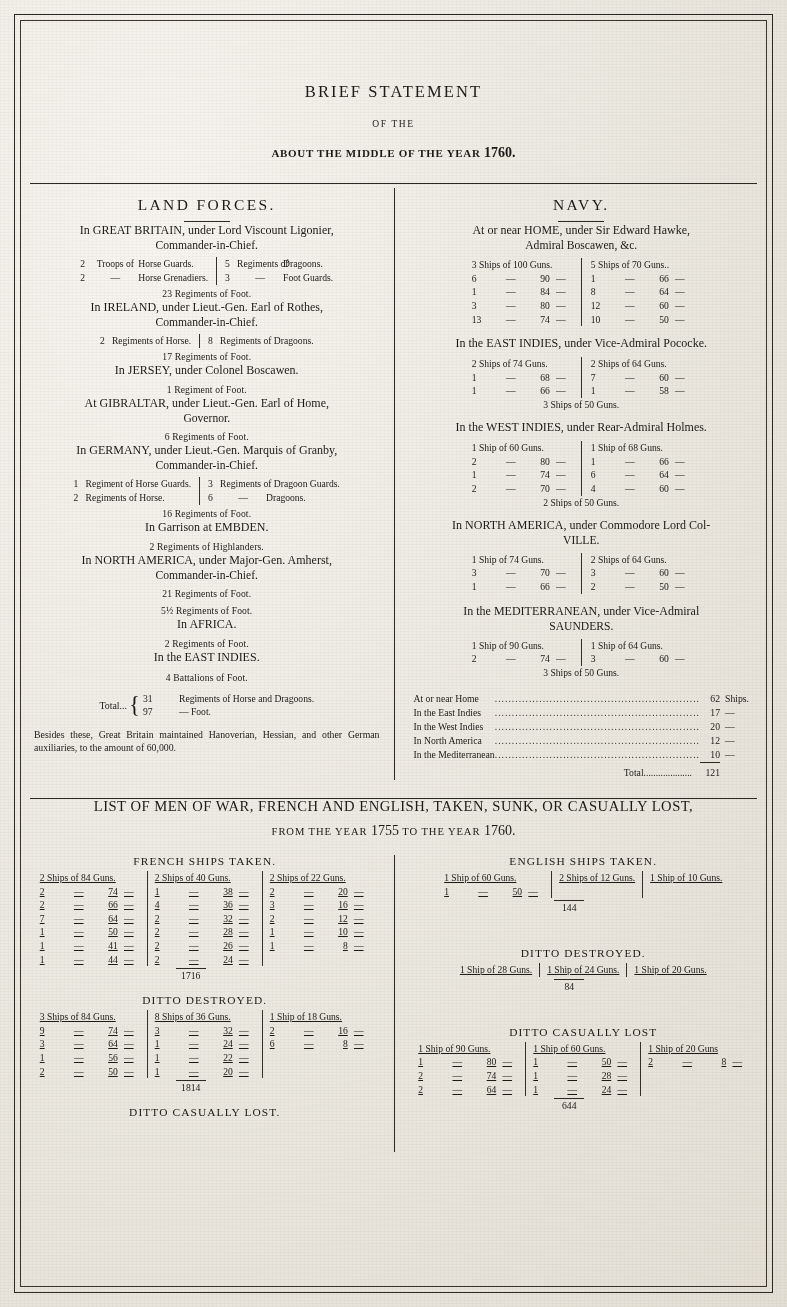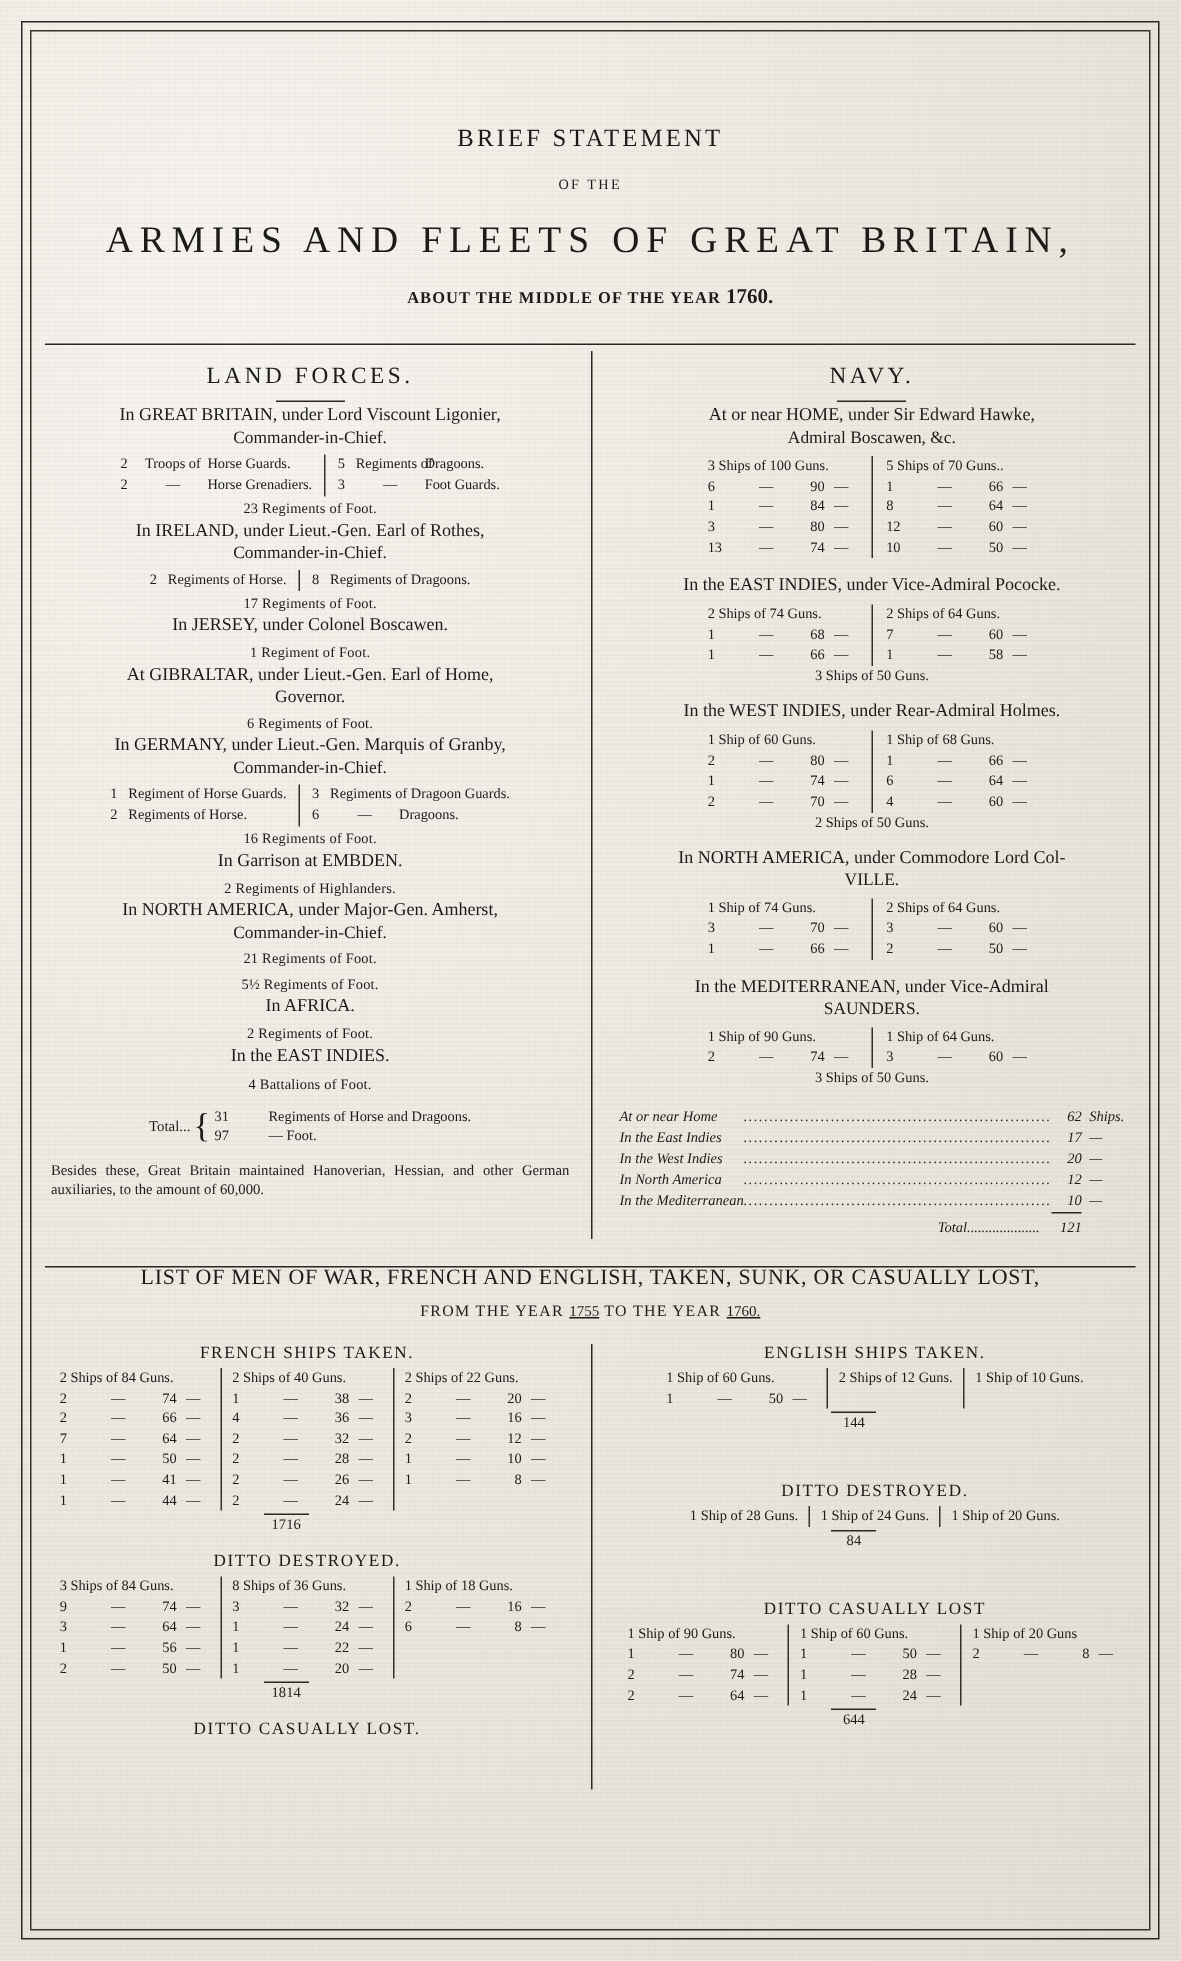--- a/index.html
+++ b/index.html
@@ -129,51 +129,51 @@
   .tcolz{font-size:9.6px;line-height:1.42;}
   .tcolz .r{display:flex;white-space:nowrap;gap:16px;}
   .tcolz .q{width:20px;}
   .besides{
     font-size:9.8px;line-height:1.38;margin-top:9px;text-align:justify;
   }
 
   
   .sumwrap{margin-top:14px;display:flex;justify-content:center;}
   .sumtab{border-collapse:collapse;font-size:9.7px;}
-  .sumtab td{padding:0 0 1px 0;line-height:1.34;white-space:nowrap;font-style:italic;}
+  .sumtab td{padding:0 0 1px 0;line-height:1.34;white-space:nowrap;}
   .sumtab td.lbl{text-align:left;}
   .sumtab td.dots{
     width:150px;overflow:hidden;
     letter-spacing:1px;color:#2b2722;
   }
   .sumtab td.val{text-align:right;width:20px;}
   .sumtab td.unit{padding-left:5px;}
   .sumtab tr.tot td{padding-top:3px;}
   .ulined{border-top:1px solid #2b2722 !important;}
 
   
   .lowerhead{
     text-align:center;font-size:14.6px;letter-spacing:.5px;margin-top:17px;
   }
   .lowersub{
     text-align:center;font-size:10.6px;letter-spacing:.9px;margin-top:8px;
   }
-  .lowersub .yr{font-size:10px;letter-spacing:0;text-decoration:underline;}
+  .lowersub .yr{font-size:14px;letter-spacing:0;}
 
   .lowercols{position:relative;display:flex;margin-top:16px;}
   .lowercols .vdiv2{
     position:absolute;left:50%;top:0;bottom:-30px;width:0;
     border-left:1.1px solid #2b2722;
   }
   .lcol{width:50%;box-sizing:border-box;}
   .lcol.l{padding-right:14px;}
   .lcol.r{padding-left:16px;}
 
   .tblhead{text-align:center;font-size:11.4px;letter-spacing:1.1px;margin-bottom:4px;}
-  .triple{display:flex;justify-content:center;}
+  .triple{display:flex;justify-content:center;text-decoration:underline;}
   .triple > .sec{padding:0 7px;}
   .triple > .sec + .sec{border-left:1px solid #33302a;}
 
   .subtot{
     text-align:center;font-size:9.7px;margin-top:2px;
   }
   .underline-n{
     display:inline-block;border-top:1px solid #2b2722;padding-top:1px;min-width:30px;
   }
   .blockmargin{margin-top:13px;}
@@ -183,21 +183,20 @@
 
 <div class="page">
   <div class="grain"></div>
   <div class="frame-outer"></div>
   <div class="frame-inner"></div>
 
   <div class="content">
 
     <div class="t-center brief">BRIEF STATEMENT</div>
     <div class="t-center ofthe">OF THE</div>
-    <div class="t-center maintitle">ARMIES AND FLEETS OF GREAT BRITAIN,</div>
     <div class="t-center subtitle">
       <span>ABOUT THE MIDDLE OF THE YEAR </span><span class="yr">1760.</span>
     </div>
 
     <div class="rule-top"></div>
 
     <div class="cols">
       <div class="vdiv"></div>
 
       <div class="col left">

